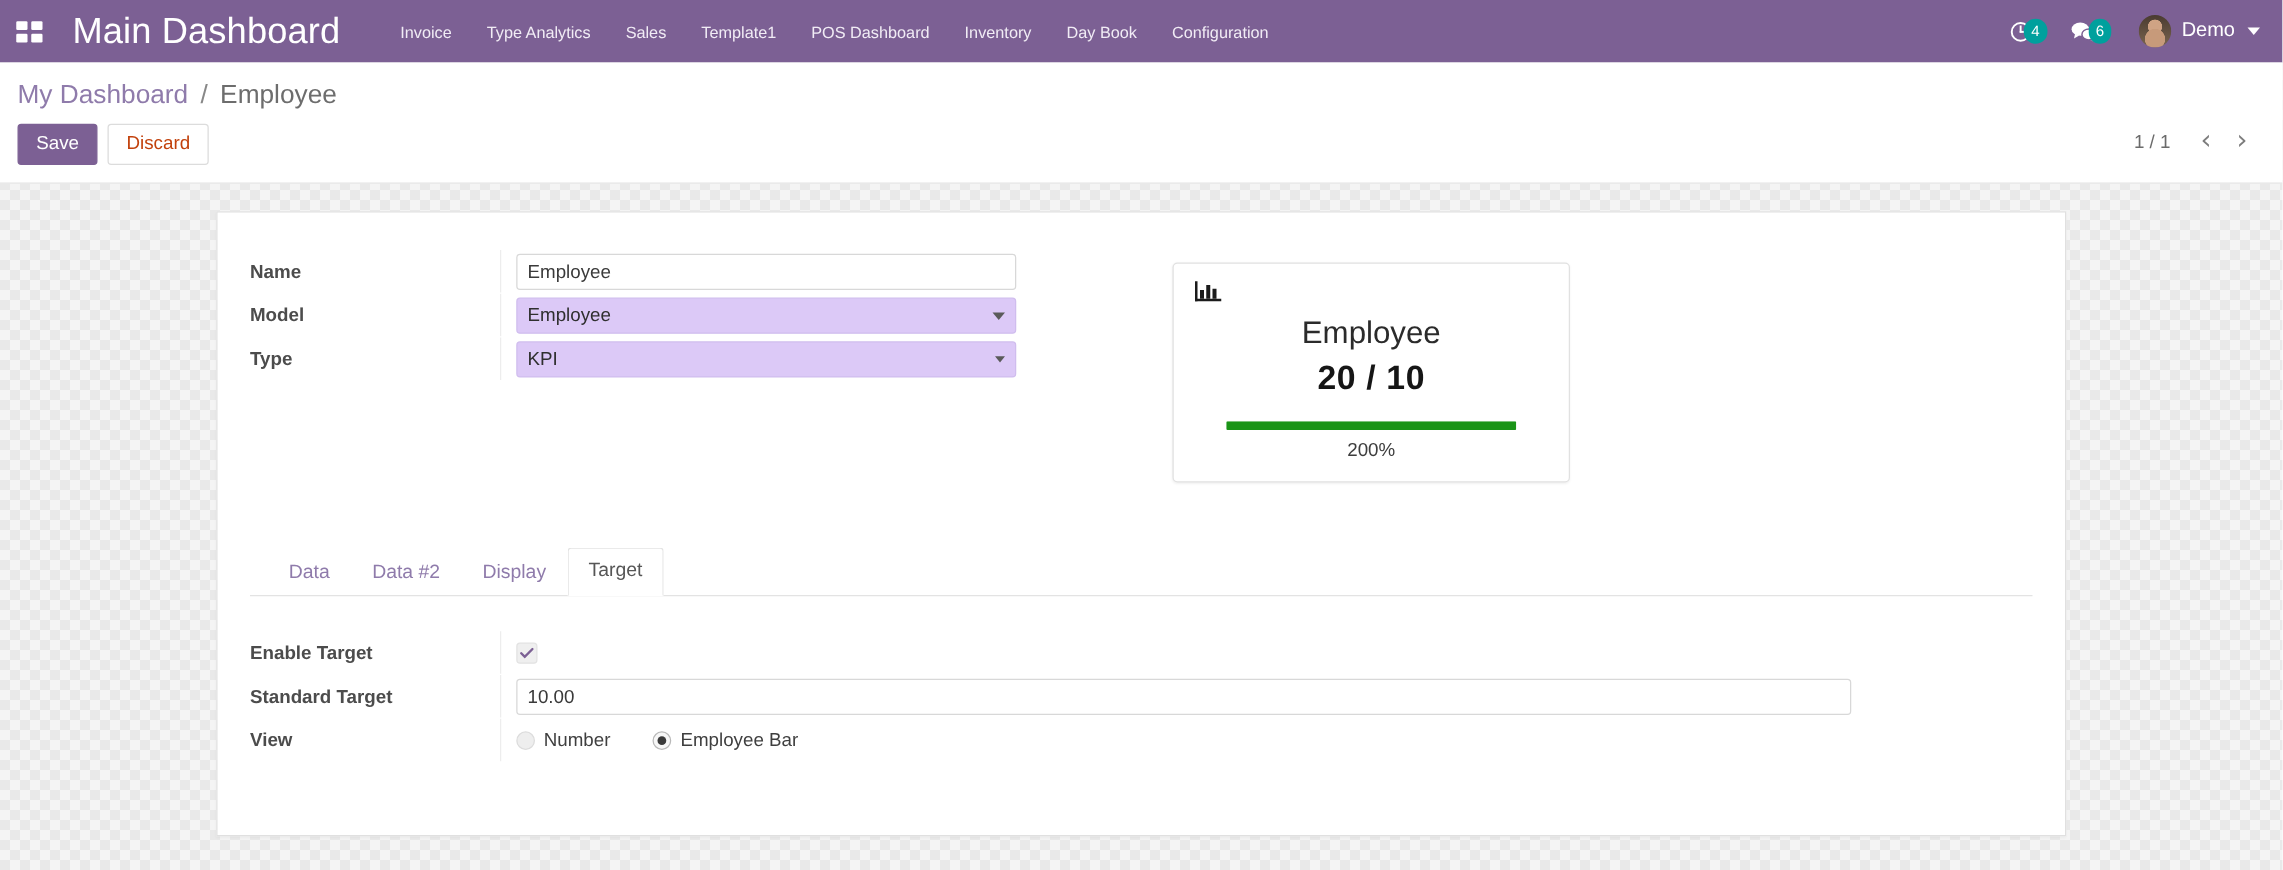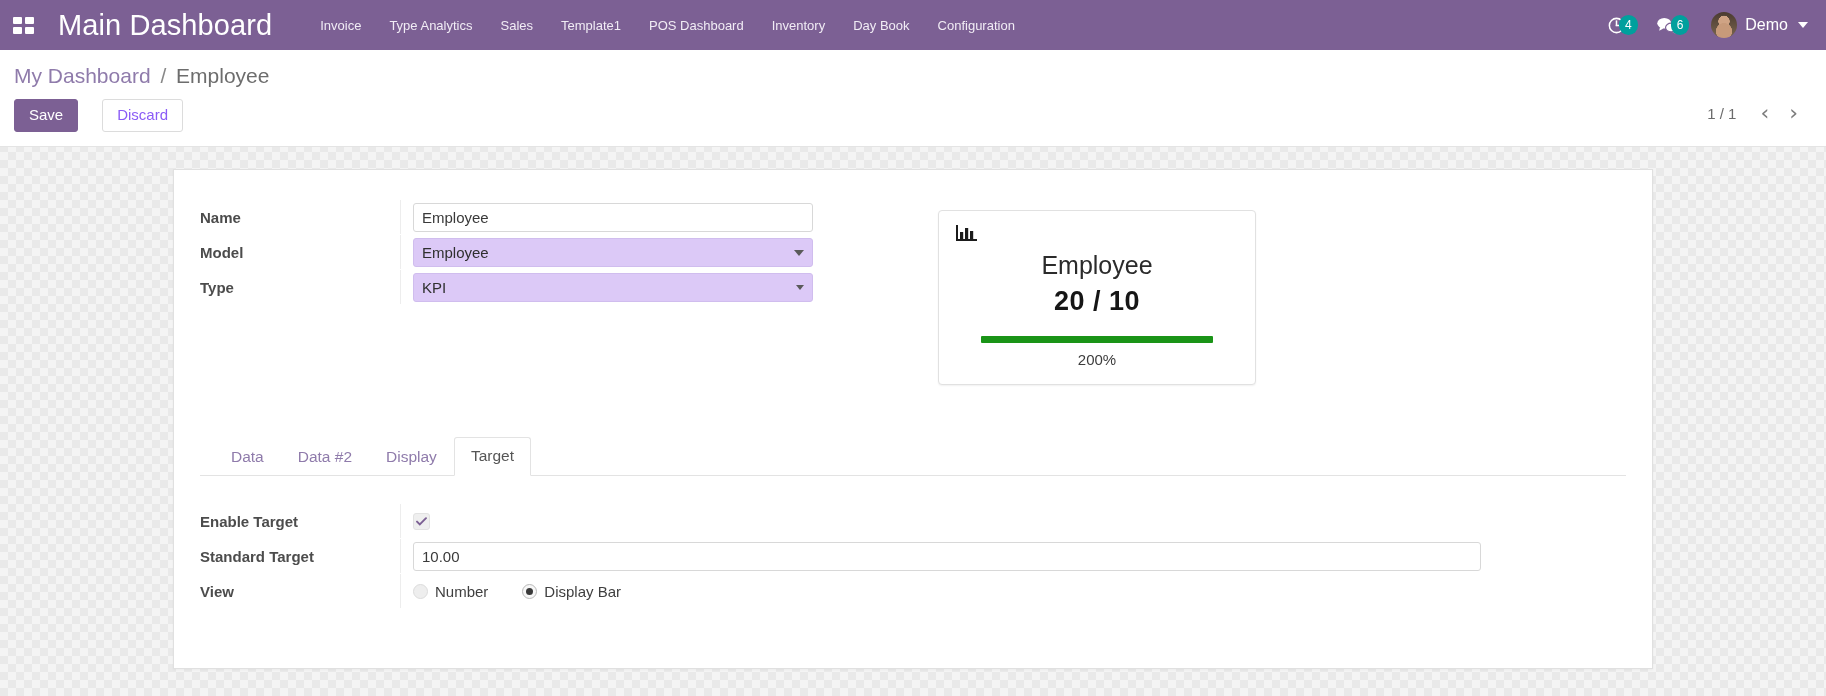--- a/index.html
+++ b/index.html
@@ -116,37 +116,37 @@
     height: 97px;
   }
   .breadcrumb {
     font-size: 21px;
     margin-bottom: 11px;
     white-space: nowrap;
   }
   .breadcrumb .bc-link { color: #8f7bab; cursor: pointer; }
   .breadcrumb .bc-sep { color: #888; margin: 0 4px; }
   .breadcrumb .bc-current { color: #6d6d6d; }
-  .btn-row { display: flex; gap: 24px; align-items: flex-end; }
+  .btn-row { display: flex; gap: 8px; align-items: flex-end; }
   .btn {
     font-size: 15px;
     padding: 5px 14px 6px;
     border-radius: 3px;
     cursor: pointer;
     line-height: 1.35;
     white-space: nowrap;
   }
   .btn-save {
     background: #7c6094;
     color: #fff;
     border: 1px solid #7c6094;
   }
   .btn-discard {
     background: #fff;
-    color: #8b5cf6;
+    color: #c2410c;
     border: 1px solid #dcdcdc;
   }
   .pager {
     position: absolute;
     right: 20px;
     top: 52px;
     display: flex;
     align-items: center;
     gap: 4px;
     font-size: 15px;
@@ -545,21 +545,21 @@
           <div class="f-ctrl">
             <div class="radio-group">
 
               <label class="radio-opt">
                 <span class="radio"></span>
                 <span>Number</span>
               </label>
 
               <label class="radio-opt">
                 <span class="radio checked"></span>
-                <span>Display Bar</span>
+                <span>Employee Bar</span>
               </label>
 
             </div>
           </div>
         </div>
 
       </div>
     </div>
 
   </div>

